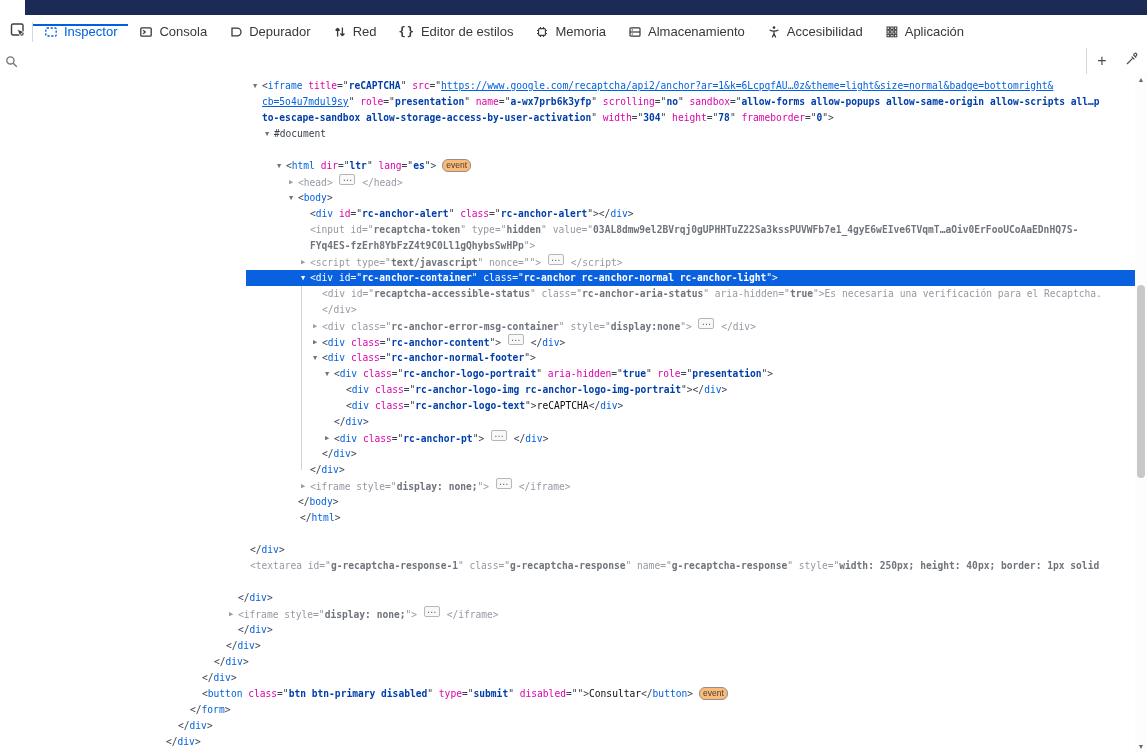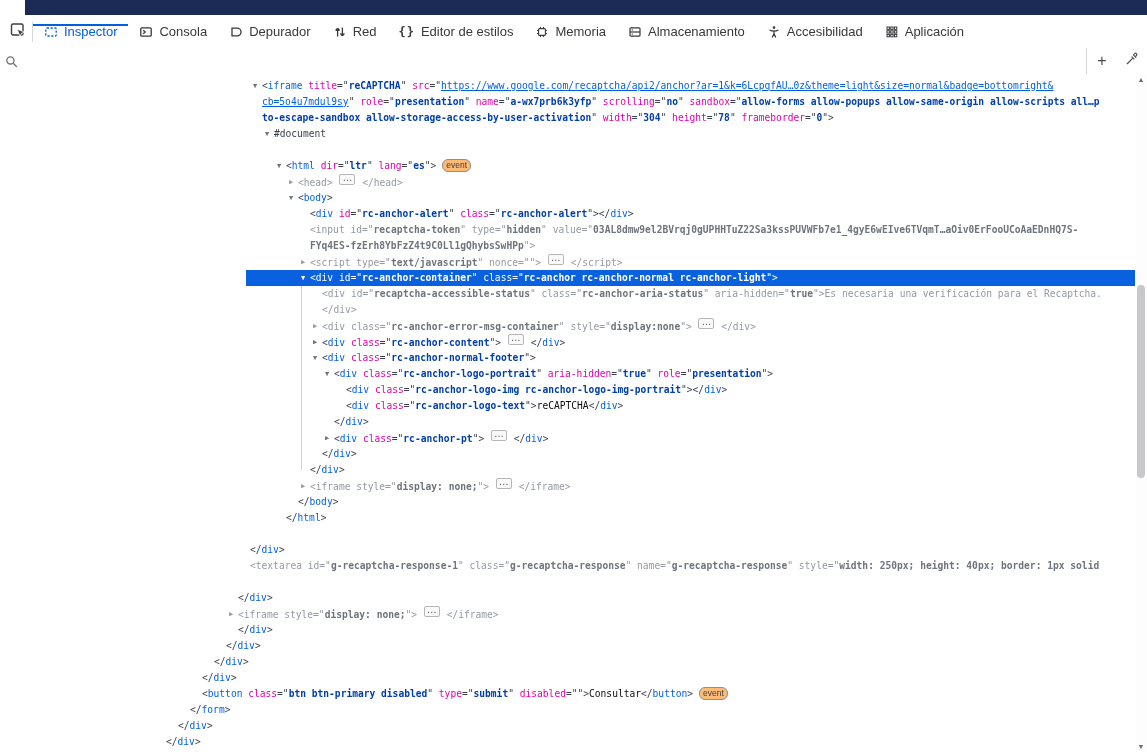--- a/index.html
+++ b/index.html
@@ -272,21 +272,21 @@
       <span class="ct" style="left: 310px;"><span class="pu">&lt;/</span><span class="tg">div</span><span class="pu">&gt;</span></span>
     </div>
     <div class="trow dim" style="top: 404px;">
       <span class="tw" style="left: 298px;">▶</span>
       <span class="ct" style="left: 310px;"><span class="pu">&lt;</span><span class="tg">iframe</span><span class="at"> style</span><span class="pu">="</span><span class="va">display: none;</span><span class="pu">"&gt; </span><span class="el"></span><span class="pu"> &lt;/</span><span class="tg">iframe</span><span class="pu">&gt;</span></span>
     </div>
     <div class="trow" style="top: 420px;">
       <span class="ct" style="left: 298px;"><span class="pu">&lt;/</span><span class="tg">body</span><span class="pu">&gt;</span></span>
     </div>
     <div class="trow" style="top: 436px;">
-      <span class="ct" style="left: 286px;"><span class="pu">&lt;/</span><span class="tg">html</span><span class="pu">&gt;</span></span>
+      <span class="ct" style="left: 300px;"><span class="pu">&lt;/</span><span class="tg">html</span><span class="pu">&gt;</span></span>
     </div>
     <div class="trow" style="top: 468px;">
       <span class="ct" style="left: 250px;"><span class="pu">&lt;/</span><span class="tg">div</span><span class="pu">&gt;</span></span>
     </div>
     <div class="trow dim" style="top: 484px;">
       <span class="ct" style="left: 250px;"><span class="pu">&lt;</span><span class="tg">textarea</span><span class="at"> id</span><span class="pu">="</span><span class="va">g-recaptcha-response-1</span><span class="pu">"</span><span class="at"> class</span><span class="pu">="</span><span class="va">g-recaptcha-response</span><span class="pu">"</span><span class="at"> name</span><span class="pu">="</span><span class="va">g-recaptcha-response</span><span class="pu">"</span><span class="at"> style</span><span class="pu">="</span><span class="va">width: 250px; height: 40px; border: 1px solid</span></span>
     </div>
     <div class="trow" style="top: 516px;">
       <span class="ct" style="left: 238px;"><span class="pu">&lt;/</span><span class="tg">div</span><span class="pu">&gt;</span></span>
     </div>

